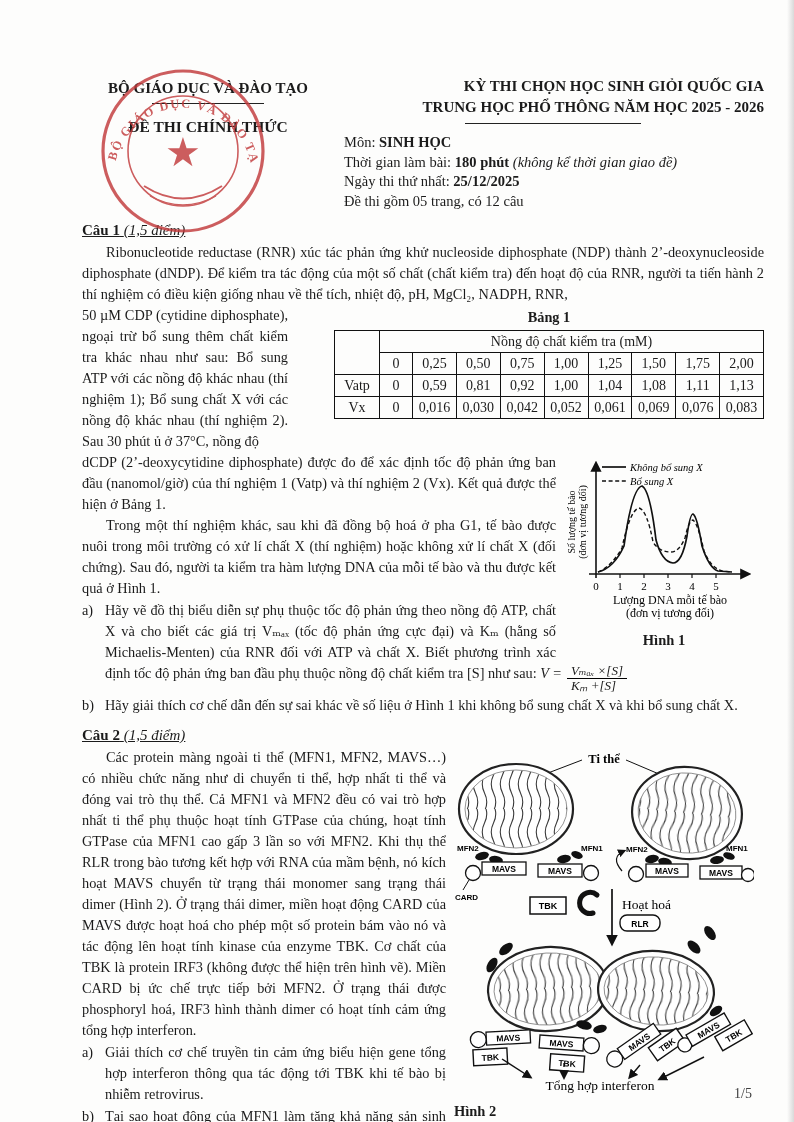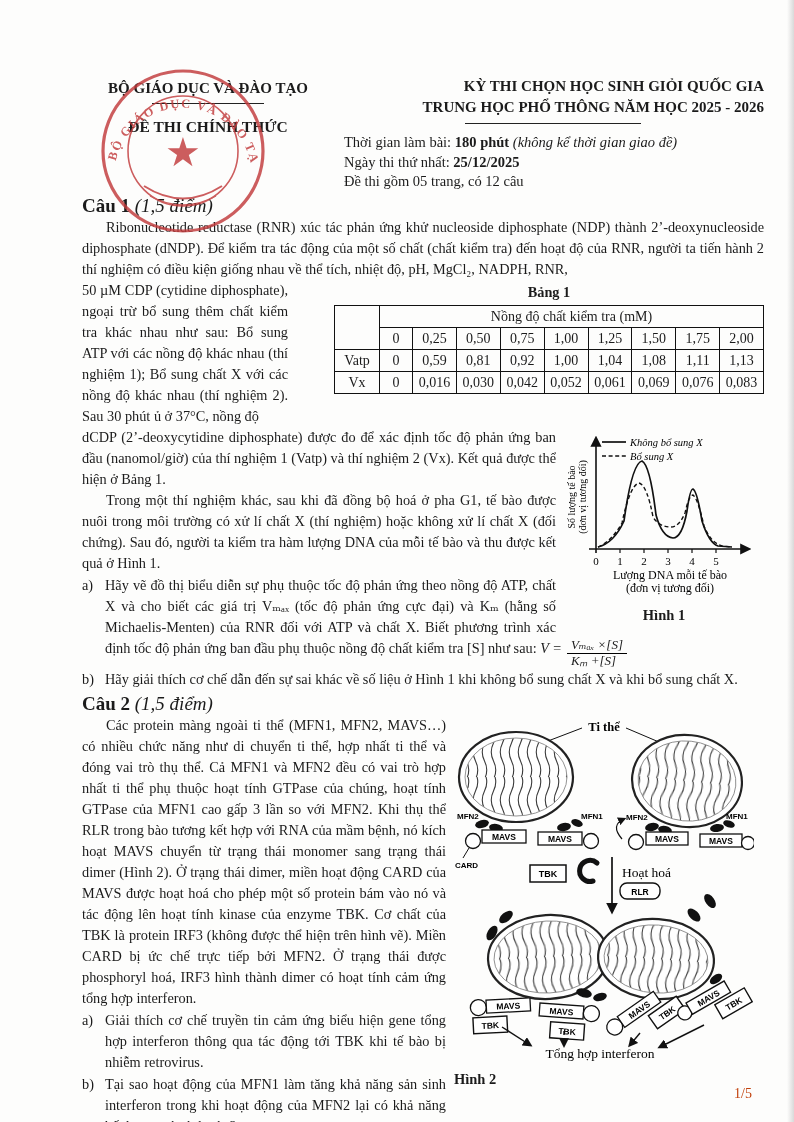--- a/index.html
+++ b/index.html
@@ -22,42 +22,42 @@
   .rule-l{width:112px; border-bottom:1.4px solid #222; margin:4px auto 12px auto;}
   .exam-type{font-size:15.5px; font-weight:bold; margin-top:6px;}
   .hdr-right{flex:1;}
   .hdr-right .t{font-size:15px; font-weight:bold; text-align:right; white-space:nowrap;}
   .rule-r{width:176px; border-bottom:1.4px solid #222; margin:5px auto 9px auto;}
   .meta{font-size:14.5px; line-height:19.5px; text-align:left; padding-left:2px;}
   .meta i{font-style:italic;}
   
   .stamp{position:absolute; left:98px; top:66px; width:170px; height:170px; opacity:.82; pointer-events:none; z-index:3;}
   
-  .qhead{font-size:19px; margin-top:3px; margin-bottom:1px;}
+  .qhead{font-size:15px; margin-top:9px; margin-bottom:1px;text-decoration:underline;}
   .qhead i{font-weight:normal; font-style:italic;}
   
   .tblock{float:right; width:430px; margin:2px 0 5px 14px;padding-left:32px;}
   .tbl-title{text-align:center; font-weight:bold; margin-bottom:2px;}
   table.b1{border-collapse:collapse; width:100%; font-size:14px;}
   table.b1 td{border:1.3px solid #111; text-align:center; padding:1px 2px; line-height:19px;}
   td.lab{width:40px;}
   td.c0{width:28px;}
   
   .figblock1{float:right; width:200px; margin:4px 0 4px 8px; text-align:center;}
   .figcap{font-weight:bold; font-size:14.5px; margin-top:2px;}
   
   .figblock2{float:right; width:310px; margin:2px 0 6px 8px; }
   
   .qitem{position:relative; padding-left:23px; margin:1px 0; text-align:justify;}
   .qlab{position:absolute; left:0; top:0;}
   .fracwrap{white-space:nowrap; font-style:italic;}
   .frac{display:inline-block; text-align:left; vertical-align:-0.95em; line-height:1.12; font-size:13px; margin-left:5px; font-style:italic;}
   .frac .num{display:block; border-bottom:1.2px solid #000; padding:0 4px;}
   .frac .den{display:block; padding:0 4px;font-family:Liberation Serif, serif;}
-  .pagenum{position:absolute; right:42px; bottom:18px; font-size:14px; color:#c2410c;}
+  .pagenum{position:absolute; right:42px; bottom:18px; font-size:14px; color:#404040;}
   svg text{font-family:"Liberation Serif","DejaVu Serif",serif;}
   svg .sans{font-family:"Liberation Sans","DejaVu Sans",sans-serif; font-weight:bold;}
 </style>
 </head>
 <body>
 
 <div class="page">
 
   <svg class="stamp" viewBox="0 0 170 170">
     <circle cx="85" cy="85" r="80" fill="none" stroke="#c23b3c" stroke-width="3.2"></circle>
@@ -74,20 +74,21 @@
   <header class="hdr">
     <div class="hdr-left">
       <div class="t">BỘ GIÁO DỤC VÀ ĐÀO TẠO</div>
       <div class="rule-l"></div>
       <div class="exam-type">ĐỀ THI CHÍNH THỨC</div>
     </div>
     <div class="hdr-right">
       <div class="t">KỲ THI CHỌN HỌC SINH GIỎI QUỐC GIA</div>
       <div class="t">TRUNG HỌC PHỔ THÔNG NĂM HỌC 2025 - 2026</div>
       <div class="rule-r"></div>
+      <div class="meta"><span>Môn: </span><b>SINH HỌC</b></div>
       <div class="meta"><span>Thời gian làm bài: </span><b>180 phút</b><i> (không kể thời gian giao đề)</i></div>
       <div class="meta"><span>Ngày thi thứ nhất: </span><b>25/12/2025</b></div>
       <div class="meta">Đề thi gồm 05 trang, có 12 câu</div>
     </div>
   </header>
 
   <section>
     <div class="qhead"><b>Câu 1</b> <i>(1,5 điểm)</i></div>
 
     <p class="ind">Ribonucleotide reductase (RNR) xúc tác phản ứng khử nucleoside diphosphate (NDP) thành 2’-deoxynucleoside diphosphate (dNDP). Để kiểm tra tác động của một số chất (chất kiểm tra) đến hoạt độ của RNR, người ta tiến hành 2 thí nghiệm có điều kiện giống nhau về thể tích, nhiệt độ, pH, MgCl₂, NADPH, RNR,</p>

